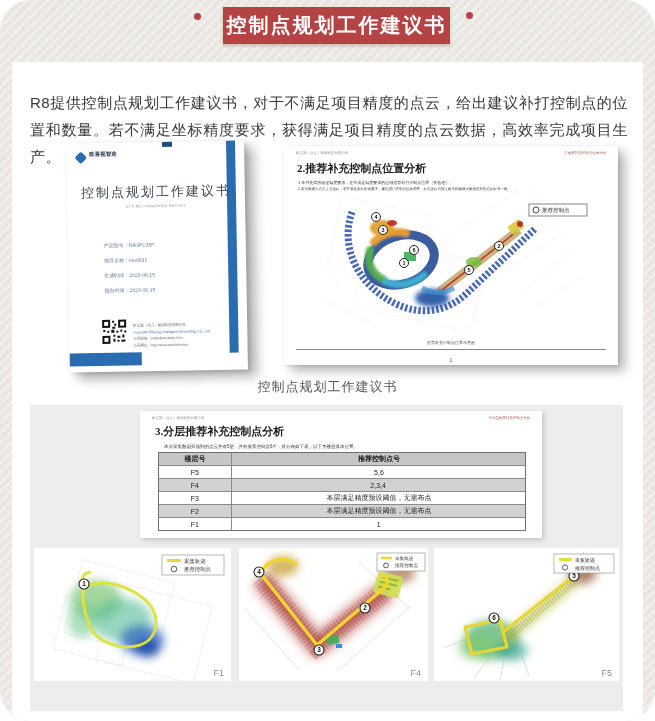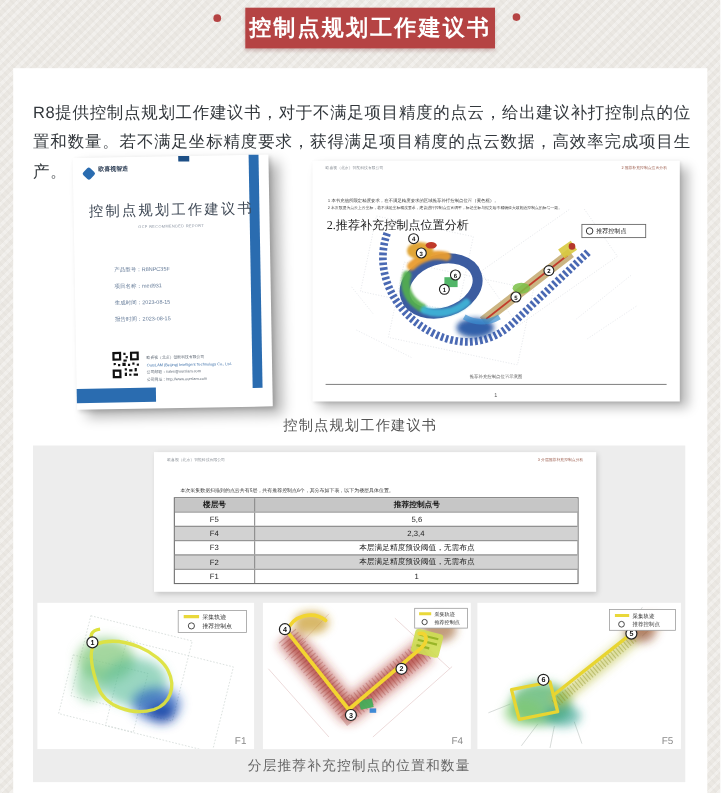--- a/index.html
+++ b/index.html
@@ -1,21 +1,21 @@
 <!DOCTYPE html>
 <html><head>
 <meta charset="utf-8">
 <style>
   html,body{margin:0;padding:0;}
   body{font-family:"Liberation Sans","DejaVu Sans",sans-serif;}
   #stage{position:relative;width:655px;height:721px;overflow:hidden;
     background:#ebe8e3;
     background-image:
       repeating-linear-gradient(45deg, rgba(0,0,0,.015) 0 2px, transparent 2px 5px),
-      repeating-linear-gradient(-45deg, rgba(255,255,255,.35) 0 3px, transparent 3px 7px);}
+      repeating-linear-gradient(-45deg, rgba(255,255,255,.35) 0 3px, transparent 3px 7px); border-radius: 31px;}
   .abs{position:absolute;}
   
   .banner{left:223px;top:7px;width:227px;height:37px;background:#b54343;
     display:flex;align-items:center;justify-content:center;
     box-shadow:0 2px 3px rgba(120,40,40,.25);}
   .banner-title{color:#fff;font-size:20px;font-weight:bold;letter-spacing:2px;white-space:nowrap;}
   .dot{width:7px;height:7px;border-radius:50%;background:#b54343;}
   .dot-l{left:194px;top:13px;} .dot-r{left:466px;top:12px;}
   
   .card{left:12px;top:62px;width:631px;height:659px;background:#ffffff;}
@@ -42,21 +42,21 @@
   .cover-field{height:15px;color:#667c99;}
   .qr-block{left:32px;top:176px;display:flex;gap:6px;align-items:flex-start;}
   .company-lines{display:flex;flex-direction:column;}
   .company-lines > div{height:6.5px;}
   .c-blue{color:#3a6ea8;} .c-gray{color:#5a6470;}
   
   .page2{left:284px;top:146px;width:334px;height:219px;background:#fff;
     box-shadow:7px 6px 10px rgba(0,0,0,.28), 1px 1px 3px rgba(0,0,0,.12);}
   .dochead-l{left:12px;top:5px;color:#8b9198;}
   .dochead-r{right:12px;top:5px;color:#9a5a4a;}
-  .doc-title{font-family:"Liberation Serif","DejaVu Serif",serif;font-weight:normal;color:#1c1c1c;white-space:nowrap;margin-top:36px;}
+  .doc-title{font-family:"Liberation Serif","DejaVu Serif",serif;font-weight:bold;color:#1c1c1c;white-space:nowrap;}
   .p2-title{left:13px;top:15px;font-size:11px;}
   .p2-note{left:14px;color:#3c3c3c;}
   .p2-rule{left:12px;top:203px;width:310px;height:1px;background:#8a8a8a;}
   .pagenum{color:#555;}
   
   .caption-top{top:378px;font-size:13px;color:#555;letter-spacing:1px;}
   
   .panel{left:30px;top:405px;width:593px;height:306px;background:#ededed;}
   .doc3{left:110px;top:6px;width:402px;height:127px;background:#fff;
     box-shadow:2px 2px 5px rgba(0,0,0,.18);}
@@ -236,20 +236,21 @@
 
   <div class="cwrap caption-top">
     <span>控制点规划工作建议书</span>
   </div>
 
   <div class="abs panel">
 
     <div class="abs doc3">
       <span class="abs tiny sc35 dochead-l">欧喜视（北京）智能科技有限公司</span>
       <span class="abs tinyr sc35 dochead-r">3 分层推荐补充控制点分析</span>
+      <div class="abs doc-title p3-title">3.分层推荐补充控制点分析</div>
       <div class="abs p3-body"><span class="tiny sc45">本次采集数据扫描到的点云共有5层，共有推荐控制点6个，其分布如下表，以下为楼层具体位置。</span></div>
 
       <div class="abs gcp-table">
         <div class="trow thead">
           <div class="tc1">
               <span class="cellt">楼层号</span>
             </div>
           <div class="tc2">
               <span class="cellt">推荐控制点号</span>
             </div>
@@ -421,18 +422,15 @@
           <rect x="120" y="6" width="60" height="19" fill="#fff" stroke="#999" stroke-width=".7"></rect>
           <line x1="125" y1="11.5" x2="138" y2="11.5" stroke="#e9d83a" stroke-width="2.8"></line>
           <text x="141" y="13.6" font-size="5" fill="#333">采集轨迹</text>
           <circle cx="131" cy="19.5" r="2.6" fill="none" stroke="#333" stroke-width=".8"></circle>
           <text x="141" y="21.5" font-size="5" fill="#333">推荐控制点</text>
         </g>
       </svg>
       <span class="fig-label">F5</span>
     </div>
 
-    <div class="cwrap caption-bottom">
-      <span>分层推荐补充控制点的位置和数量</span>
-    </div>
   </div>
 
 </div>
 
 </body></html>

